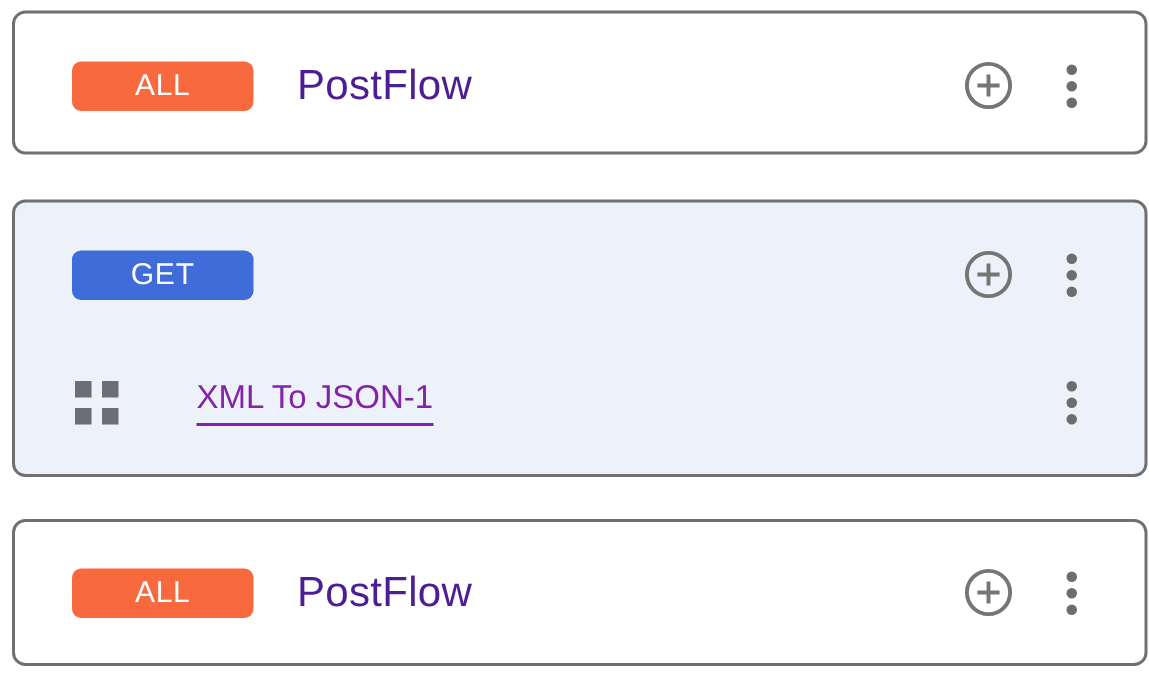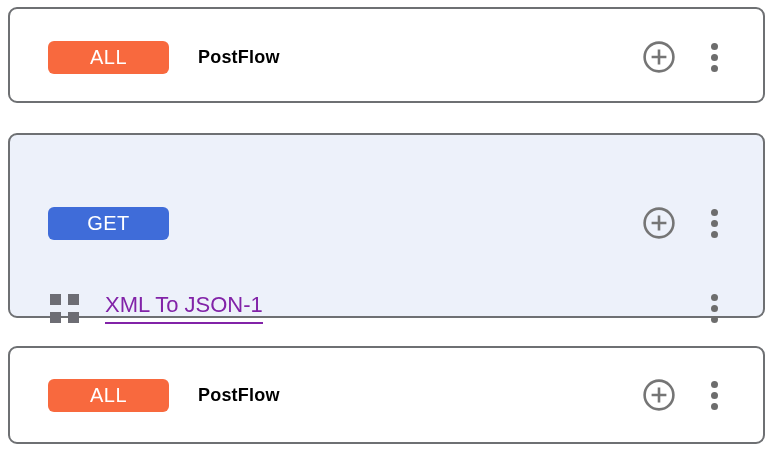--- a/index.html
+++ b/index.html
@@ -24,21 +24,21 @@
   #card-preflow  { top: 346px; height: 98px; }
 
   .flow-row {
     display: flex;
     align-items: center;
     height: 96px;
     padding-left: 38px;
     position: relative;
   }
   #card-preflow .flow-row { height: 94px; }
-  #card-viewxml .flow-row { height: 96px; margin-top: 40px; }
+  #card-viewxml .flow-row { height: 96px; }
 
   .policy-row {
     display: flex;
     align-items: center;
     height: 66px;
     margin-top: 4px;
     padding-left: 40px;
   }
 
   .badge {
@@ -47,23 +47,23 @@
     display: flex; align-items: center; justify-content: center;
     color: #ffffff;
     font-size: 20px;
     letter-spacing: 0.5px;
   }
   .badge-all { background: #F8693E; }
   .badge-get { background: #3F6CD9; }
 
   .flow-title {
     margin-left: 29px;
-    font-size: 18px;
-    font-weight: 700;
-    color: #000000;
+    font-size: 28px;
+    font-weight: 400;
+    color: #4c1d95;
     letter-spacing: 0.2px;
     white-space: nowrap;
   }
 
   .actions {
     margin-left: auto;
     display: flex;
     align-items: center;
     gap: 36px;
     margin-right: 45px;
@@ -84,21 +84,21 @@
   .grid-icon {
     display: grid;
     grid-template-columns: 11px 11px;
     grid-template-rows: 11px 11px;
     gap: 7px 7px;
     flex: 0 0 auto;
   }
   .grid-icon .sq { background: #6D6D74; }
 
   .policy-link {
-    margin-left: 26px;
+    margin-left: 52px;
     font-size: 22px;
     color: #8223A8;
     text-decoration: none;
     border-bottom: 2px solid #8223A8;
     padding-bottom: 4px;
     white-space: nowrap;
     cursor: pointer;
   }
 </style>
 </head>

